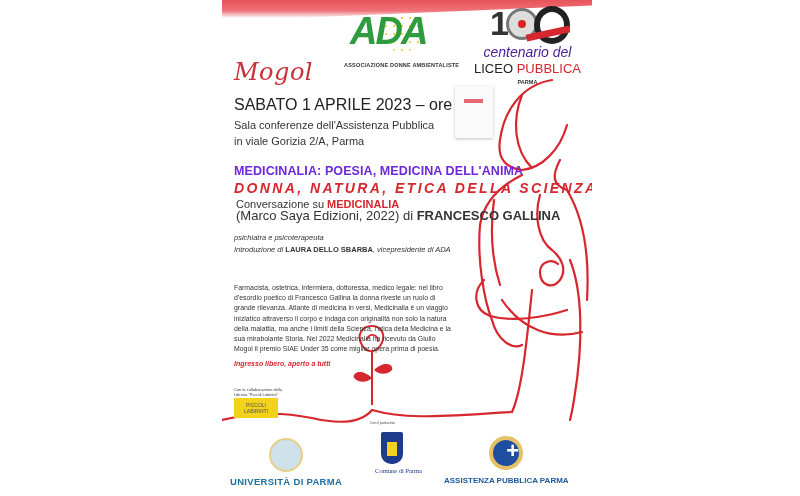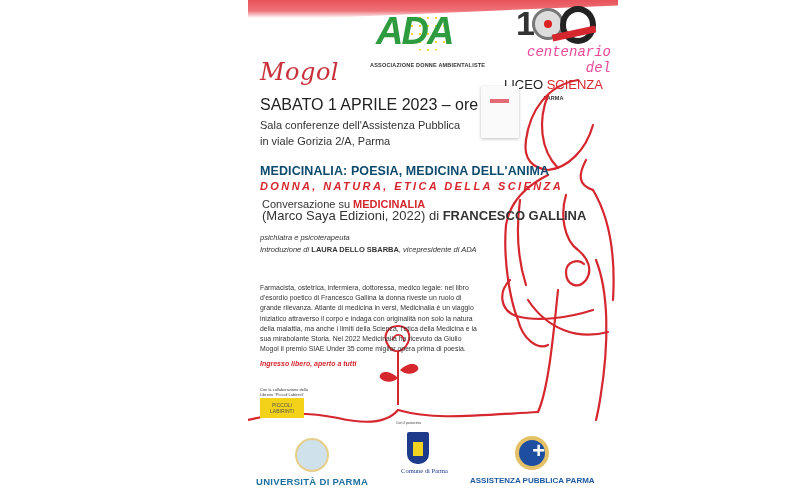--- a/index.html
+++ b/index.html
@@ -1,43 +1,43 @@
 <!DOCTYPE html>
 <html><head>
   <meta charset="utf-8">
   <style>
     html, body { margin:0; padding:0; }
     body { width:800px; height:496px; background:#ffffff; position:relative; overflow:hidden; font-family:"Liberation Sans", sans-serif; }
-    .poster { position:absolute; left:222px; top:0; width:370px; height:488px; background:#ffffff; overflow:hidden;margin-left:26px; }
+    .poster { position:absolute; left:222px; top:0; width:370px; height:488px; background:#ffffff; overflow:hidden; }
     .brush { position:absolute; left:0; top:0; width:370px; height:18px;
       background:linear-gradient(180deg,#e8535a 0%,#ee7278 60%,rgba(240,130,135,0) 100%);
       clip-path:polygon(0 0,100% 0,100% 30%,60% 65%,20% 100%,0 100%); }
     .invito { position:absolute; left:12px; top:58px; font-family:"DejaVu Serif", serif; font-style:italic; font-size:24px; color:#c8303a; letter-spacing:0.5px; }
     .ada-logo { position:absolute; left:128px; top:10px; width:100px; height:50px; }
     .ada-word { position:absolute; left:0; top:0; font-family:"Liberation Sans", sans-serif; font-weight:bold; font-style:italic; font-size:38px; color:#2e9b3e; letter-spacing:-2px; }
     .ada-dots { position:absolute; left:32px; top:4px; width:40px; height:38px; border-radius:50%;
       background:radial-gradient(circle,#f2d21b 20%,transparent 22%) 0 0/8px 8px; opacity:0.9; }
     .ada-sub { position:absolute; left:122px; top:62px; font-size:5.5px; font-weight:bold; color:#333; letter-spacing:0.2px; white-space:nowrap; }
     .cent { position:absolute; left:248px; top:4px; width:115px; height:80px; text-align:center; }
     .cent-num { position:relative; height:38px; }
     .cent-num .one { position:absolute; left:20px; top:0; font-weight:bold; font-size:34px; color:#333; }
     .cent-num .gear { position:absolute; left:36px; top:4px; width:26px; height:26px; border-radius:50%; border:3px solid #777; background:#ddd; }
     .cent-num .gear::after { content:""; position:absolute; left:9px; top:9px; width:8px; height:8px; border-radius:50%; background:#d22; }
     .cent-num .zero { position:absolute; left:64px; top:2px; width:24px; height:26px; border-radius:50%; border:6px solid #222; }
     .cent-num .ribbon { position:absolute; left:56px; top:26px; width:44px; height:7px; background:#d6262e; transform:rotate(-12deg); }
-    .cent-t1 { font-family:Liberation Mono, monospace; font-style:italic; font-size:14px; color:#ec4899; margin-top:2px;text-align:right; }
+    .cent-t1 { font-family:Liberation Sans, sans-serif; font-style:italic; font-size:14px; color:#4c1d95; margin-top:2px; }
     .cent-t2 { font-size:13px; color:#222; margin-top:1px; }
     .cent-t2 .red { color:#d6262e; }
     .cent-t3 { font-size:5.5px; font-weight:bold; color:#333; margin-top:3px; }
     .date { position:absolute; left:12px; top:96px; font-size:16px; color:#222; }
     .venue { position:absolute; left:12px; top:117px; font-size:11px; line-height:16px; color:#333; }
     .book { position:absolute; left:233px; top:86px; width:38px; height:52px; background:#fafafa; box-shadow:0 1px 3px rgba(0,0,0,0.25); }
     .book .bt { position:absolute; left:9px; top:13px; width:19px; height:4px; background:#e36a72; }
-    .title-main { position:absolute; left:12px; top:164px; font-weight:bold; font-size:12.5px; color:#0c4a6e; letter-spacing:0.1px; white-space:nowrap; }
-    .title-sub { position:absolute; left:12px; top:180px; font-style:italic; font-weight:bold; font-size:11px; color:#d6262e; letter-spacing:2.4px; white-space:nowrap; }
+    .title-main { position:absolute; left:12px; top:164px; font-weight:bold; font-size:12.5px; color:#6d28d9; letter-spacing:0.1px; white-space:nowrap; }
+    .title-sub { position:absolute; left:12px; top:180px; font-style:italic; font-weight:bold; font-size:14px; color:#d6262e; letter-spacing:2.4px; white-space:nowrap; }
     .conv { position:absolute; left:14px; top:198px; font-size:11px; color:#333; }
     .conv b { color:#d6262e; }
     .edition { position:absolute; left:14px; top:208px; font-size:13px; color:#333; }
     .edition b { color:#333; }
     .credits { position:absolute; left:12px; top:232px; font-size:7.5px; line-height:11.5px; color:#333; font-style:italic; }
     .credits b { font-style:normal; font-weight:bold; }
     .desc { position:absolute; left:12px; top:283px; width:222px; font-size:6.9px; line-height:10.2px; color:#333; }
     .free { position:absolute; left:12px; top:360px; font-size:7px; font-style:italic; font-weight:bold; color:#d6262e; }
     .collab { position:absolute; left:12px; top:387px; font-size:4px; color:#444; line-height:5px; width:60px; }
     .piccoli { position:absolute; left:12px; top:398px; width:44px; height:20px; background:#f3d21a; font-size:5px; text-align:center; color:#555; line-height:6px; padding-top:4px; box-sizing:border-box; }
@@ -69,21 +69,21 @@
   <div class="ada-sub">ASSOCIAZIONE DONNE AMBIENTALISTE</div>
 
   <div class="cent">
     <div class="cent-num">
       <span class="one">1</span>
       <span class="gear"></span>
       <span class="zero"></span>
       <span class="ribbon"></span>
     </div>
     <div class="cent-t1">centenario del</div>
-    <div class="cent-t2"><span>LICEO </span><span class="red">SCIENZA</span></div>
+    <div class="cent-t2"><span>LICEO </span><span class="red">PUBBLICA</span></div>
     <div class="cent-t3">PARMA</div>
   </div>
 
   <div class="invito">Mogol</div>
 
   <div class="date">SABATO 1 APRILE 2023 – ore 17</div>
   <div class="venue">
     <div>Sala conferenze dell'Assistenza Pubblica</div>
     <div>in viale Gorizia 2/A, Parma</div>
   </div>

